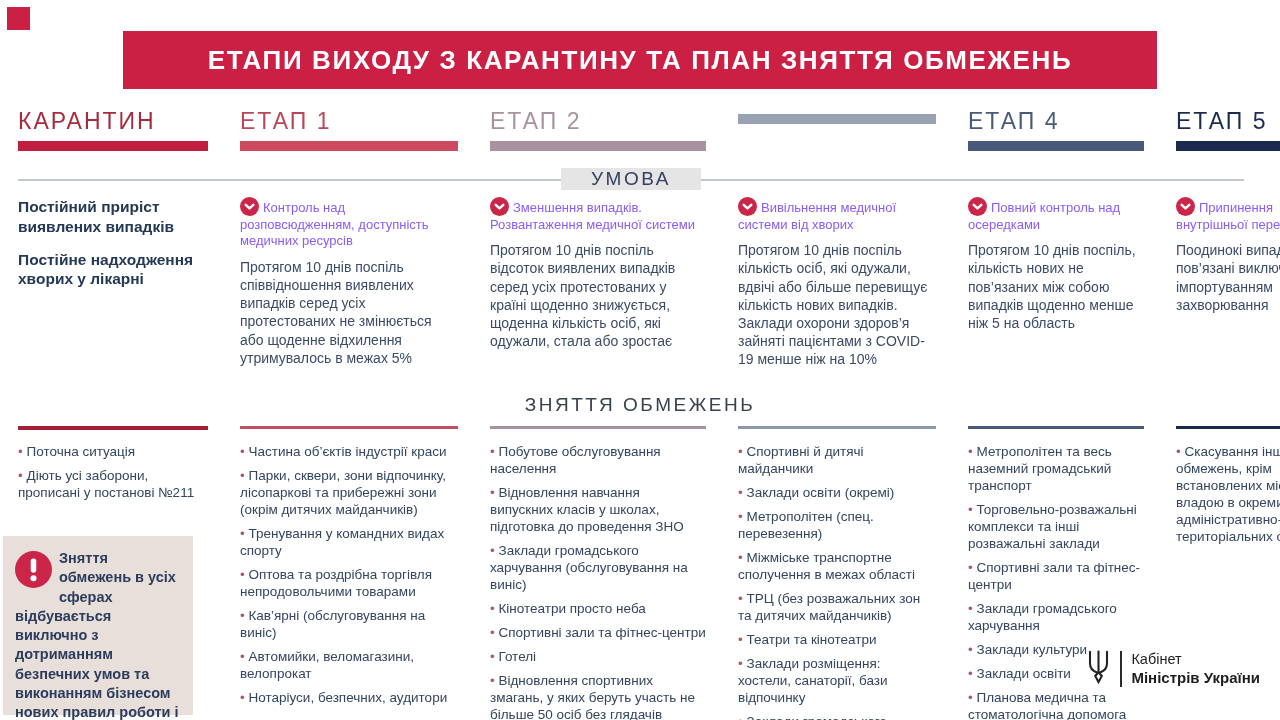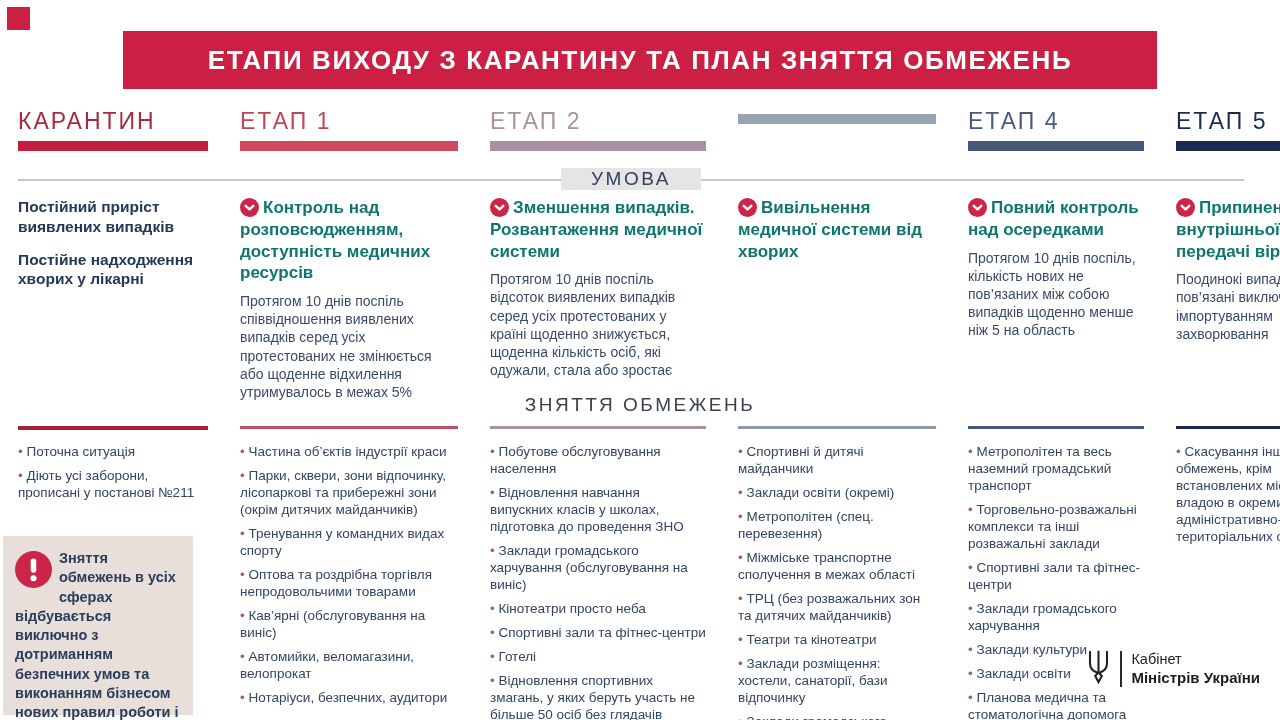--- a/index.html
+++ b/index.html
@@ -36,21 +36,21 @@
   .umova-label { position: absolute; left: 0; right: 18px; top: 0; text-align: center; }
   .umova-label span { display: inline-block; background: #e5e5e5; padding: 0 30px; font-size: 19px;
     letter-spacing: 2.5px; color: #32415C; }
   .lifting-label { position: absolute; left: 0; width: 1280px; top: 394px; text-align: center;
     font-size: 19px; letter-spacing: 2.5px; color: #39414F; }
 
   
   .cond-row { top: 197px; }
   .cond-cell { font-size: 14px; color: #3B4B66; line-height: 1.3; }
   .cond-p { font-size: 15.5px; font-weight: bold; color: #243955; line-height: 1.28; margin-bottom: 13px; }
-  .cond-title { font-size: 17px; font-weight: bold; color: #0f766e; line-height: 1.28; }
+  .cond-title { font-size: 13px; font-weight: normal; color: #8b5cf6; line-height: 1.28; }
   .check-icon { display: inline-block; width: 19px; height: 19px; vertical-align: -4px; margin-right: 4px; }
   .cond-body { margin-top: 8px; }
 
   
   .lines-row { top: 426px; }
   .accent { height: 3px; }
   .l0 { background: #A51F38; height: 4px; }
   .l1 { background: #C04F62; }
   .l2 { background: #A9929F; }
   .l3 { background: #8D99AB; }
@@ -137,20 +137,21 @@
               <path d="M6 8.2 L10 12 L14 8.2" stroke="#fff" stroke-width="2.6" fill="none" stroke-linecap="round" stroke-linejoin="round"></path>
             </svg></span><span>Зменшення випадків. Розвантаження медичної системи</span></div>
       <div class="cond-body">Протягом 10 днів поспіль відсоток виявлених випадків серед усіх протестованих у країні щоденно знижується, щоденна кількість осіб, які одужали, стала або зростає</div>
     </div>
 
     <div class="cond-cell">
       <div class="cond-title"><span class="check-icon"><svg viewBox="0 0 20 20" width="19" height="19">
               <circle cx="10" cy="10" r="10" fill="#CB2649"></circle>
               <path d="M6 8.2 L10 12 L14 8.2" stroke="#fff" stroke-width="2.6" fill="none" stroke-linecap="round" stroke-linejoin="round"></path>
             </svg></span><span>Вивільнення медичної системи від хворих</span></div>
+      <div class="cond-body">Протягом 10 днів поспіль кількість осіб, які одужали, вдвічі або більше перевищує кількість нових випадків. Заклади охорони здоров’я зайняті пацієнтами з COVID-19 менше ніж на 10%</div>
     </div>
 
     <div class="cond-cell">
       <div class="cond-title"><span class="check-icon"><svg viewBox="0 0 20 20" width="19" height="19">
               <circle cx="10" cy="10" r="10" fill="#CB2649"></circle>
               <path d="M6 8.2 L10 12 L14 8.2" stroke="#fff" stroke-width="2.6" fill="none" stroke-linecap="round" stroke-linejoin="round"></path>
             </svg></span><span>Повний контроль над осередками</span></div>
       <div class="cond-body">Протягом 10 днів поспіль, кількість нових не пов’язаних між собою випадків щоденно менше ніж 5 на область</div>
     </div>
 

